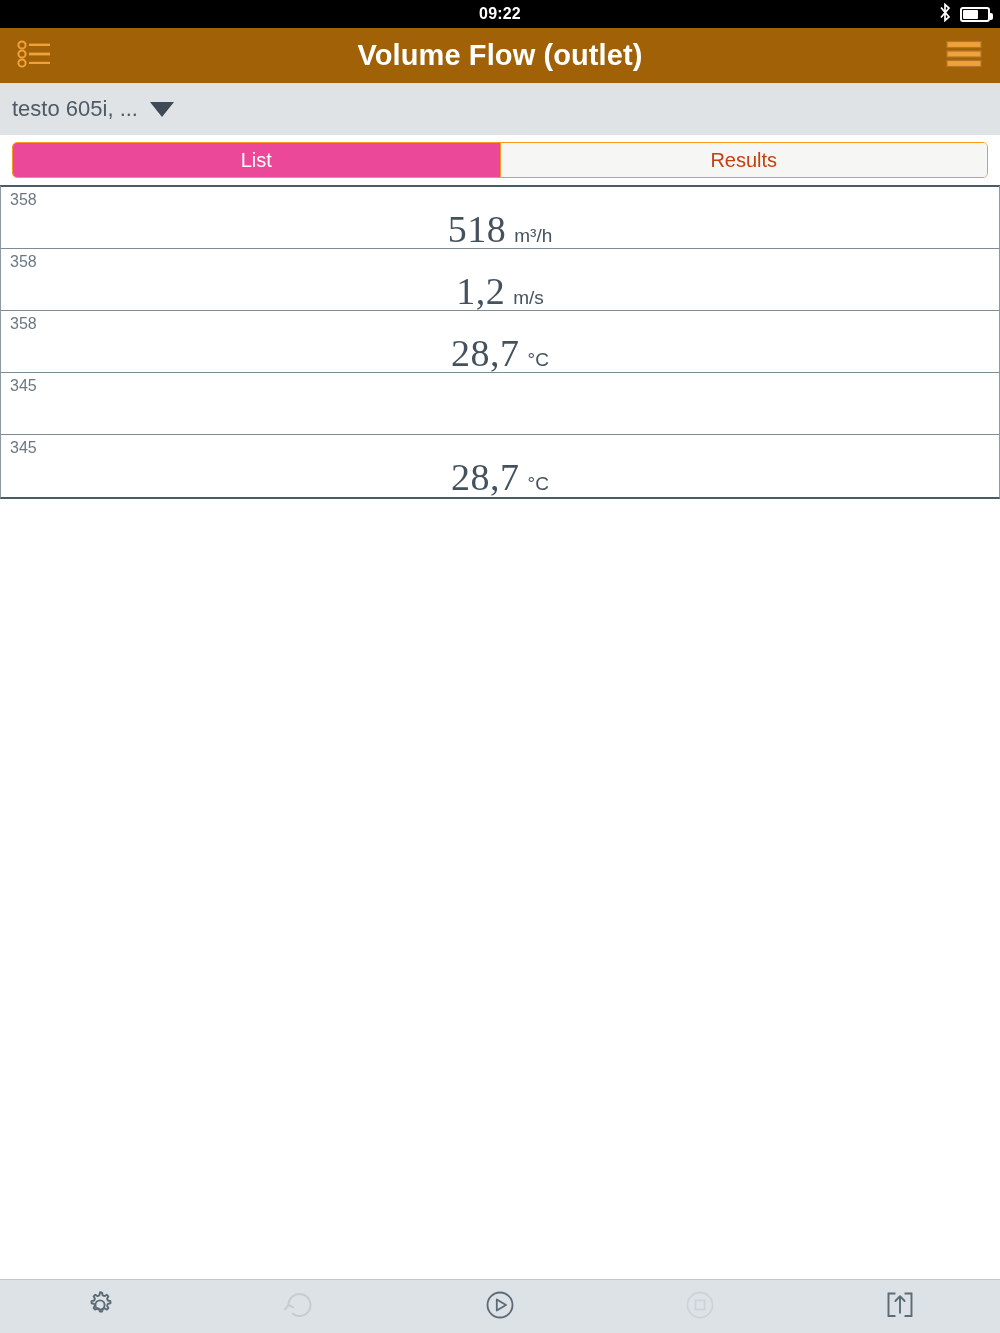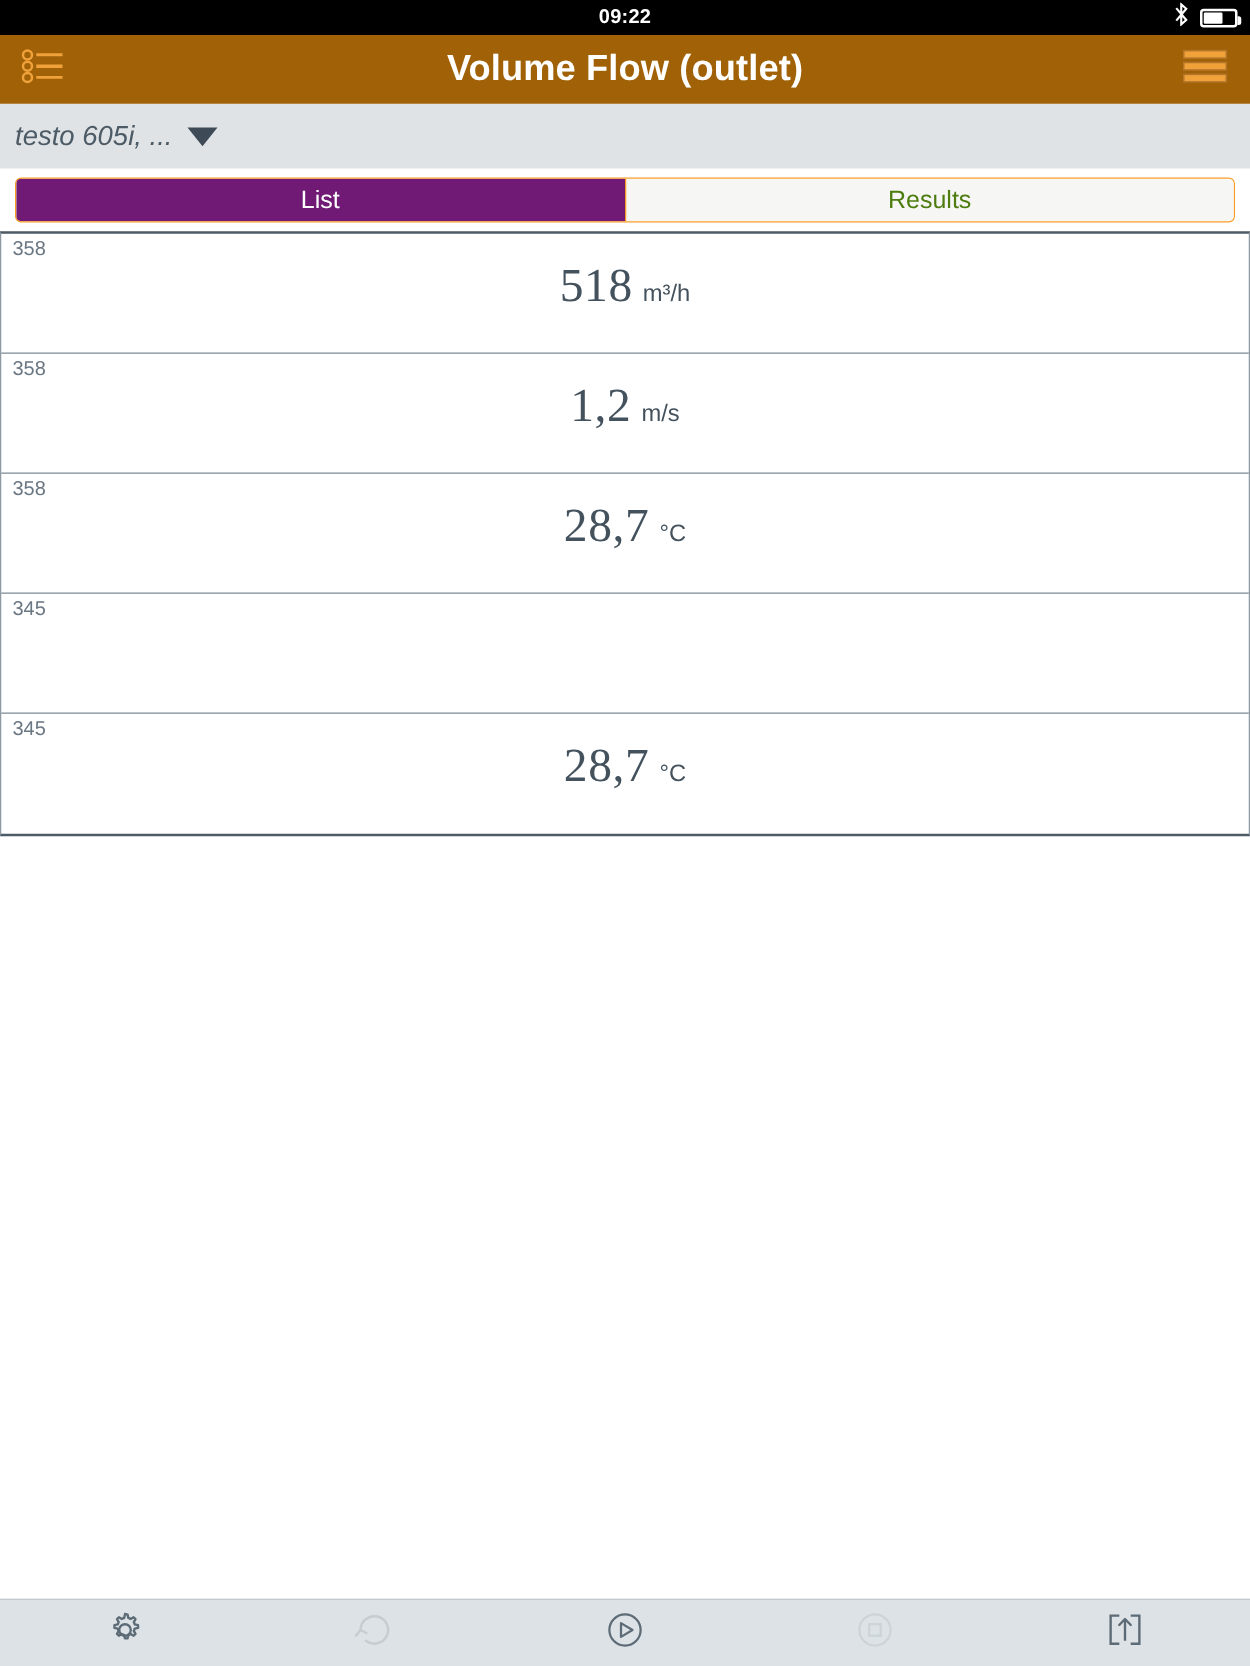--- a/index.html
+++ b/index.html
@@ -103,21 +103,20 @@
   }
 
   
   .device-bar {
     height: 52px;
     background: #dfe3e6;
     display: flex;
     align-items: center;
     padding: 0 12px;
     box-sizing: border-box;
-    font-style: italic;
   }
   .device-name {
     font-size: 22px;
     color: #4d5b66;
     margin-right: 12px;
   }
   .caret-down {
     width: 0; height: 0;
     border-left: 12px solid transparent;
     border-right: 12px solid transparent;
@@ -139,40 +138,40 @@
   }
   .tab {
     flex: 1;
     display: flex;
     align-items: center;
     justify-content: center;
     font-size: 20px;
     box-sizing: border-box;
   }
   .tab.active {
-    background: #701a75;
+    background: #ec4899;
     color: #ffffff;
   }
   .tab.inactive {
     background: #f6f6f4;
-    color: #4d7c0f;
+    color: #c2410c;
     border-left: 1px solid #f79a1e;
   }
 
   
   .list {
     border-top: 2px solid #4d5b66;
     border-bottom: 2px solid #4d5b66;
     border-left: 1px solid #8d99a3;
     border-right: 1px solid #8d99a3;
     background: #ffffff;
     box-sizing: border-box;
   }
   .list-row {
-    height: 96px;
+    height: 62px;
     position: relative;
     border-bottom: 1px solid #7d8b95;
     box-sizing: border-box;
   }
   .list-row:last-child { border-bottom: none; }
   .row-label {
     position: absolute;
     left: 9px;
     top: 4px;
     font-size: 16px;

